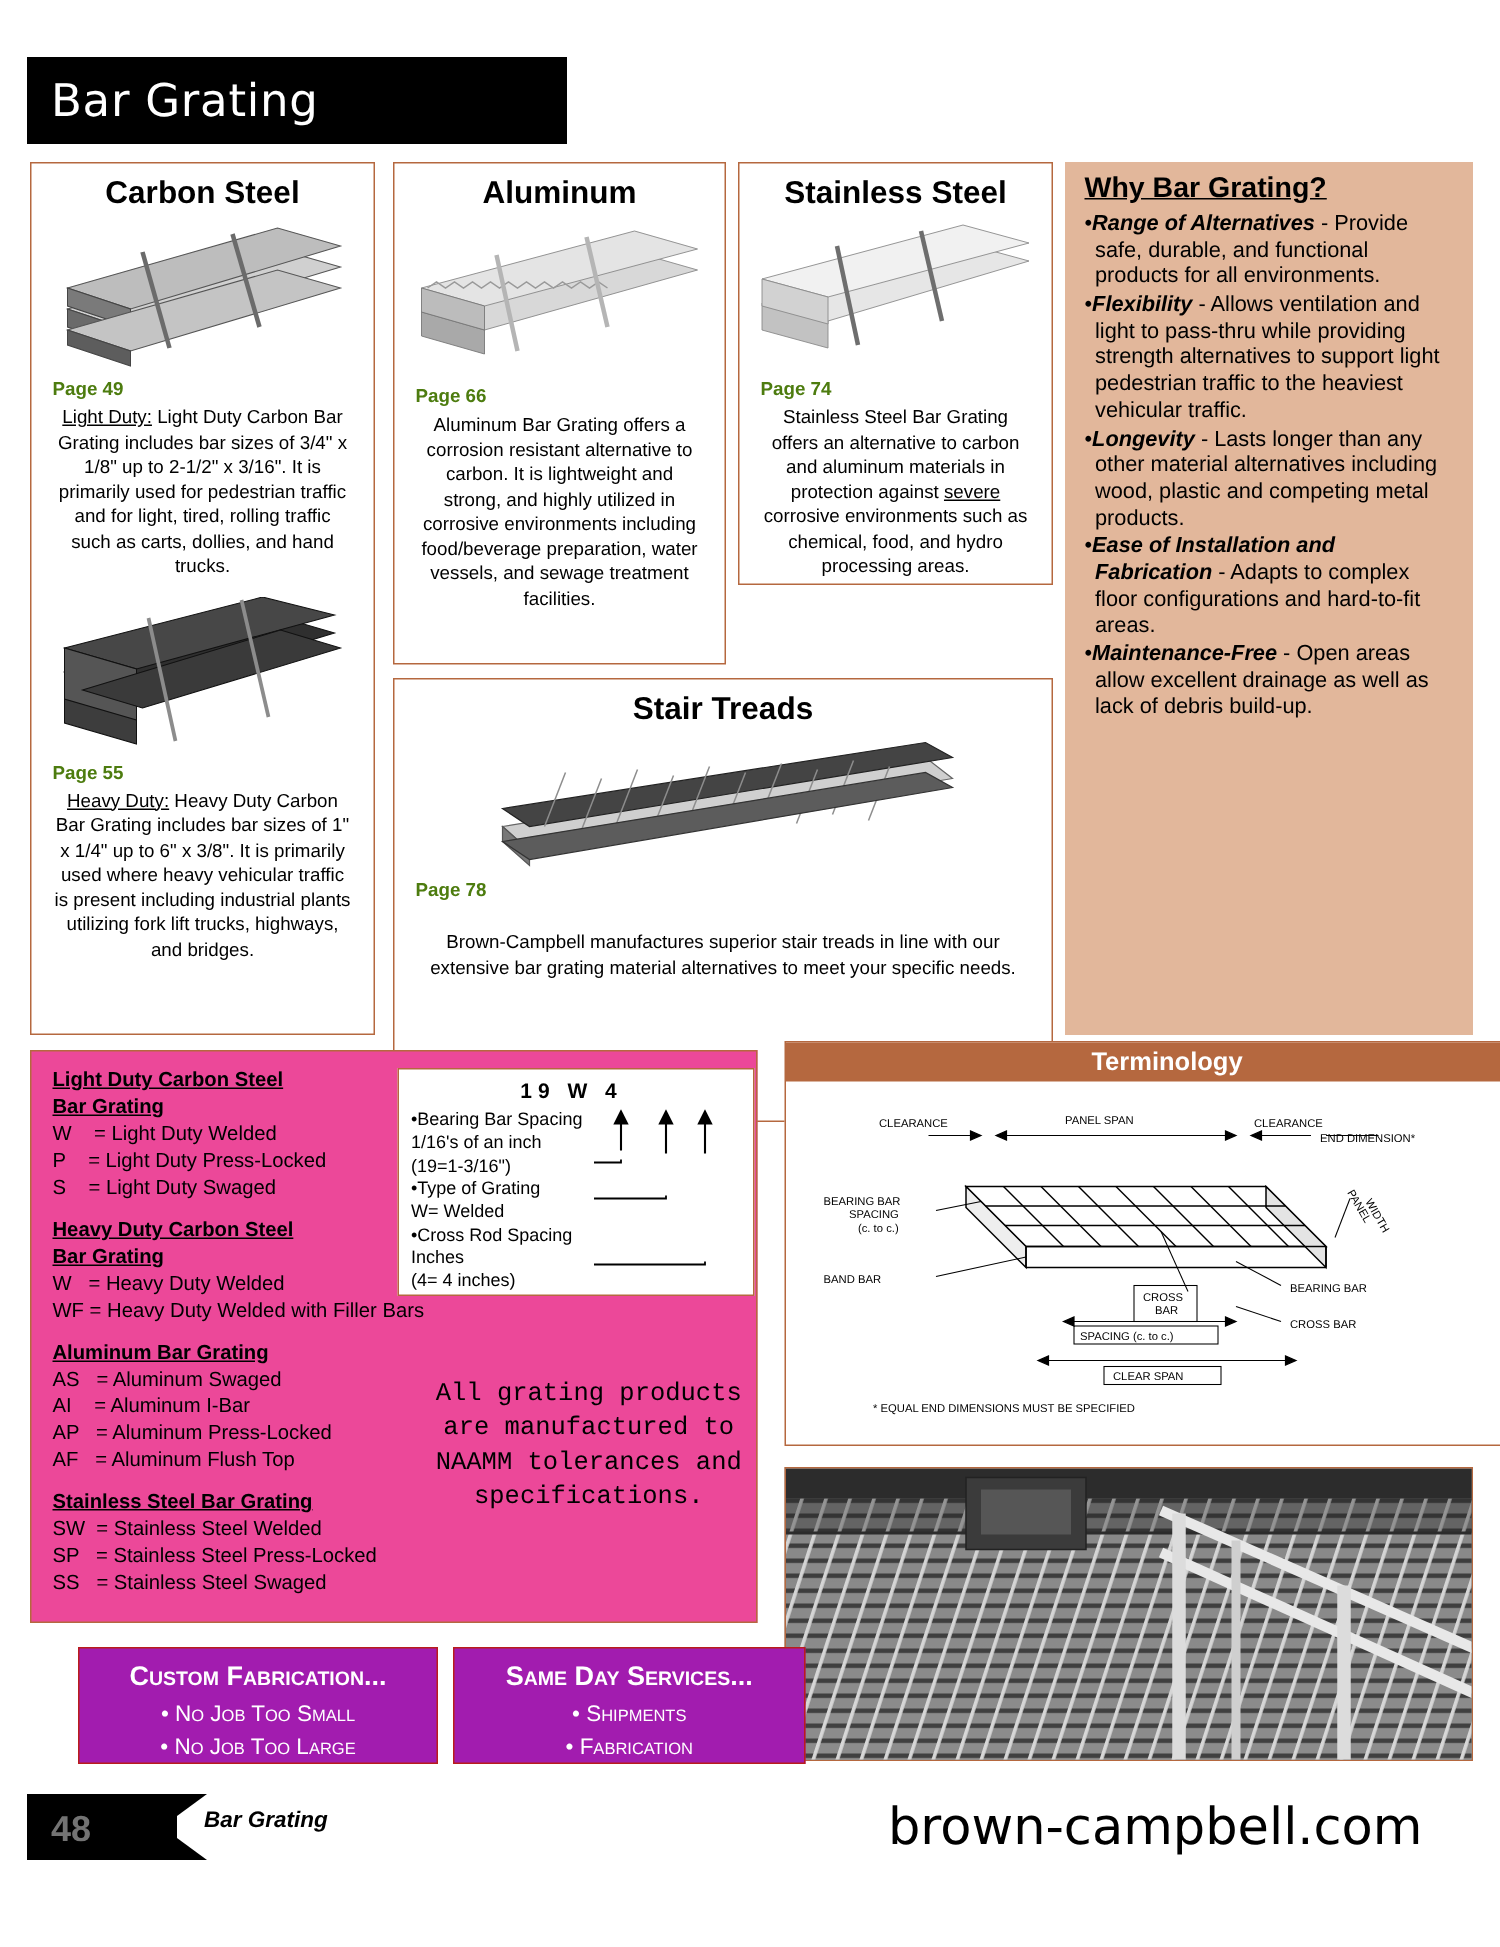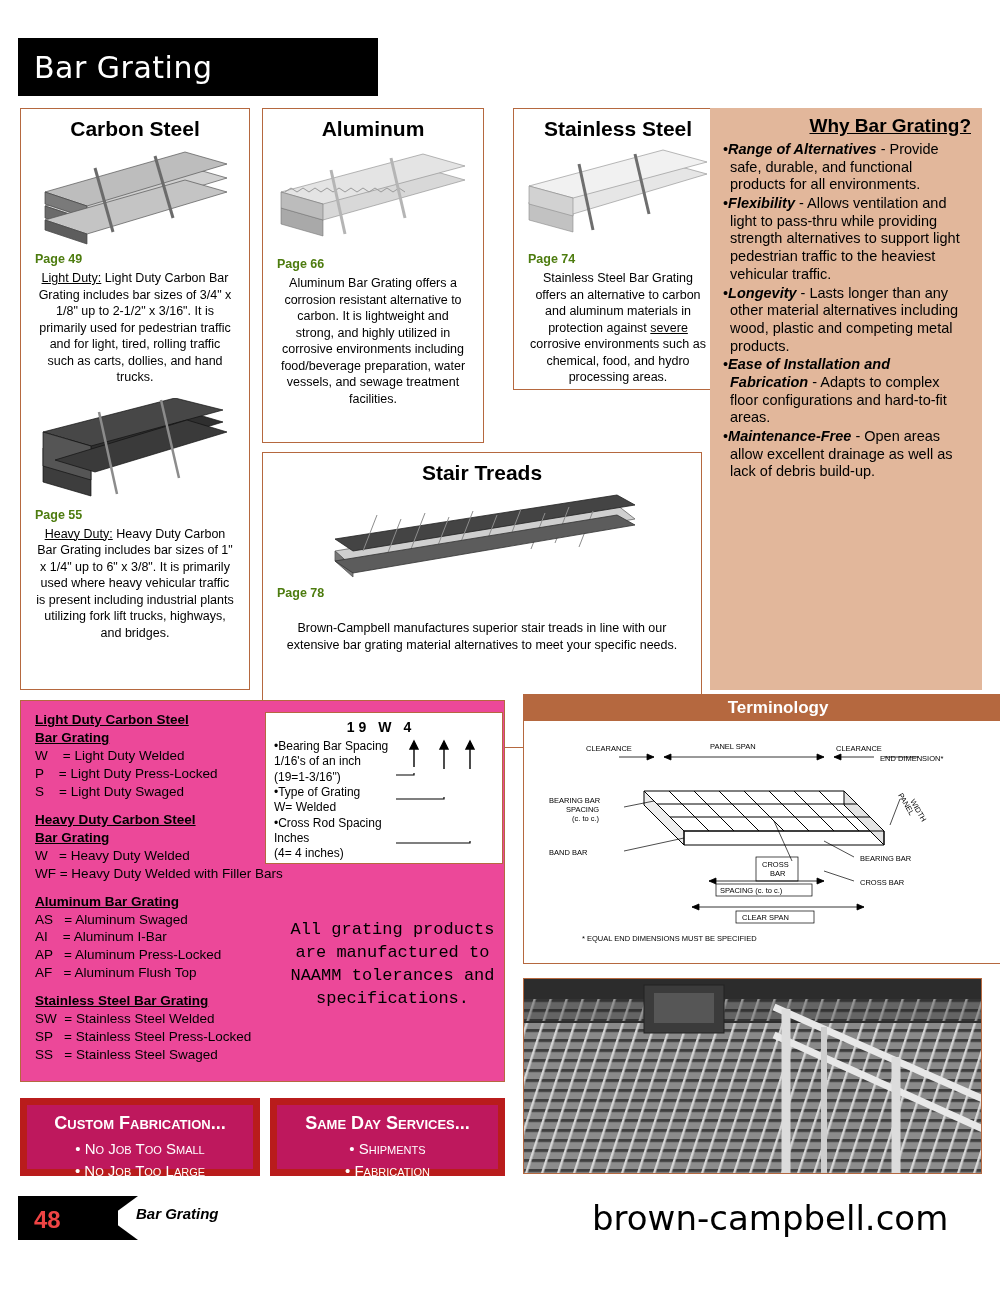--- a/index.html
+++ b/index.html
@@ -55,21 +55,21 @@
   .img-box { width:100%; display:flex; justify-content:center; align-items:center; }
 
   
   .why {
     position:absolute; left:710px; top:108px; width:272px; height:582px;
     background:#e2b79b;
     border:1px solid #e2b79b;
     padding:6px 10px 6px 12px;
   }
   .why h2 {
-    margin:0 0 4px; text-align:right; font-size:19px; font-weight:bold;
+    margin:0 0 4px; text-align:left; font-size:19px; font-weight:bold;
     text-decoration:underline;
   }
   .why ul { margin:0; padding:0; list-style:none; }
   .why li { font-size:14.5px; line-height:1.22; margin-bottom:1px; text-indent:-7px; padding-left:7px;}
   .why li b { font-style:italic; }
 
   
   .nomen {
     position:absolute; left:20px; top:700px; width:485px; height:382px;
     border:1.5px solid #b5683f; background:#ec4899;
@@ -108,43 +108,44 @@
   .term-diagram svg { display:block; }
 
   
   .photo {
     position:absolute; left:523px; top:978px; width:459px; height:196px;
     border:1.5px solid #b5683f; overflow:hidden; background:#999;
   }
 
   
   .orange-box {
-    position:absolute; background:#be185d; color:#fff;
-    border:7px solid #b91c1c;
+    position:absolute; background:#a21caf; color:#fff;
+    border:1px solid #b91c1c;
+    margin-left:32px;
   }
   .orange-box h3 {
     margin:0; text-align:center; font-size:18px; padding:8px 0 4px;
     font-variant:small-caps; font-weight:bold;
   }
   .orange-box ul { margin:0; padding:0 0 8px; list-style:none; text-align:center; }
   .orange-box li { font-size:15px; font-variant:small-caps; line-height:1.45; }
 
   
   .footer-black {
     position:absolute; left:18px; top:1196px; width:100px; height:44px;
     background:#000;
   }
   .footer-arrow {
     position:absolute; left:108px; top:1196px;
     width:0; height:0;
     border-top:22px solid #000; border-bottom:22px solid #000;
     border-right:30px solid transparent;
   }
   .footer-num {
-    position:absolute; left:34px; top:1206px; color:#ef4444;
+    position:absolute; left:34px; top:1206px; color:#737373;
     font-size:24px; font-weight:bold;
   }
   .footer-label {
     position:absolute; left:136px; top:1205px;
     font-style:italic; font-weight:bold; font-size:15px;
   }
   .footer-url {
     position:absolute; left:592px; top:1198px;
     font-size:34px; font-family:"DejaVu Sans", sans-serif;
   }
@@ -216,21 +217,21 @@
         </g>
         <line x1="58" y1="22" x2="72" y2="86" stroke="#b5b5b5" stroke-width="3"></line>
         <line x1="118" y1="10" x2="132" y2="70" stroke="#b5b5b5" stroke-width="3"></line>
       </g>
     </svg>
   </div>
   <div class="page-ref">Page 66</div>
   <p>Aluminum Bar Grating offers a corrosion resistant alternative to carbon.  It is lightweight and strong, and highly utilized in corrosive environments including food/beverage preparation, water vessels, and sewage treatment facilities.</p>
 </div>
 
-<div class="panel" style="left:492px; top:108px; width:210px; height:282px;margin-left:21px;">
+<div class="panel" style="left:492px; top:108px; width:210px; height:282px;">
   <h2>Stainless Steel</h2>
   <div class="img-box" style="height:105px;">
     <svg width="190" height="100" viewBox="0 0 190 100">
       <g>
         <polygon points="6,54 140,14 184,26 50,66" fill="#e6e6e6" stroke="#8a8a8a" stroke-width="0.6"></polygon>
         <polygon points="6,54 50,66 50,84 6,72" fill="#c2c2c2" stroke="#8a8a8a" stroke-width="0.6"></polygon>
         <polygon points="6,38 140,2 184,14 50,50" fill="#f1f1f1" stroke="#8a8a8a" stroke-width="0.6"></polygon>
         <polygon points="6,38 50,50 50,68 6,56" fill="#d2d2d2" stroke="#8a8a8a" stroke-width="0.6"></polygon>
         <line x1="56" y1="16" x2="70" y2="82" stroke="#6e6e6e" stroke-width="3"></line>
         <line x1="112" y1="6" x2="126" y2="66" stroke="#6e6e6e" stroke-width="3"></line>

